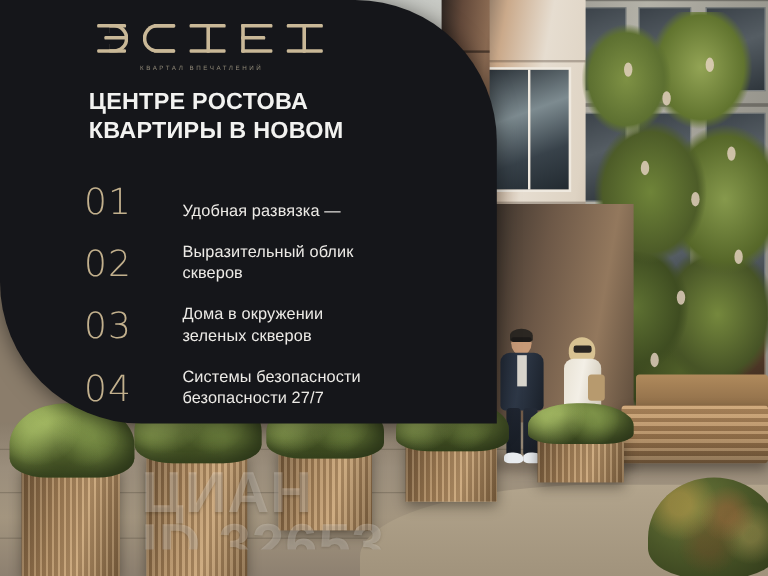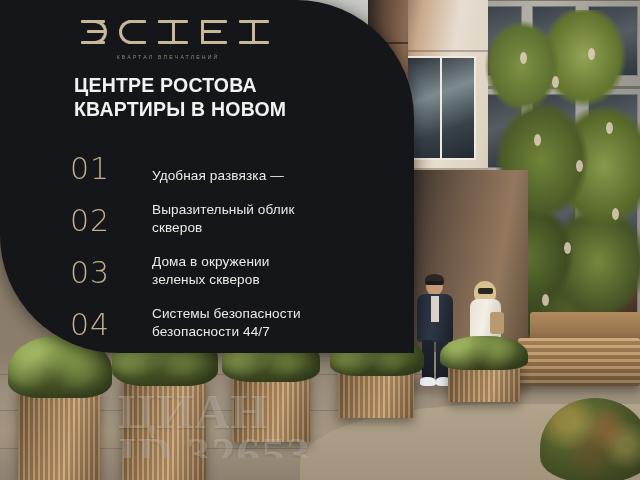--- a/index.html
+++ b/index.html
@@ -277,21 +277,21 @@
   }
 
   
   .watermark {
     position:absolute; left:118px; top:388px;
     width:520px; height:70px;
     color:rgba(250,248,244,0.24);
     font-size:48px; font-weight:bold;
     letter-spacing:1px;
     line-height:0.98;
-    font-family:Liberation Serif, serif;
+    font-family:Liberation Sans, sans-serif;
     white-space:nowrap;
     overflow:hidden;
     text-shadow:0 1px 2px rgba(40,32,22,0.18);
   }
   .wm-l2 { margin-top:-4px; }
 </style>
 </head>
 <body>
 
 <div id="stage">
@@ -476,21 +476,21 @@
           <div class="f-text">
             <div>Дома в окружении</div>
             <div>зеленых скверов</div>
           </div>
         </div>
 
         <div class="feature">
           <div class="f-num">04</div>
           <div class="f-text">
             <div>Системы безопасности</div>
-            <div>безопасности 44/7</div>
+            <div>безопасности 27/7</div>
           </div>
         </div>
 
       </div>
     </div>
   </div>
 
   <div class="watermark">
     <div class="wm-l1">ЦИАН</div>
     <div class="wm-l2">ID 32653</div>

